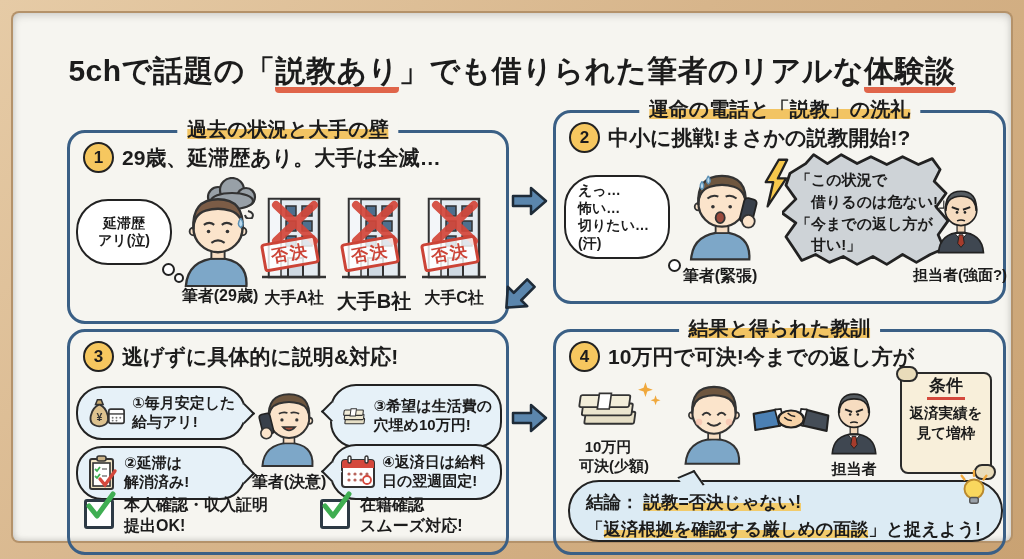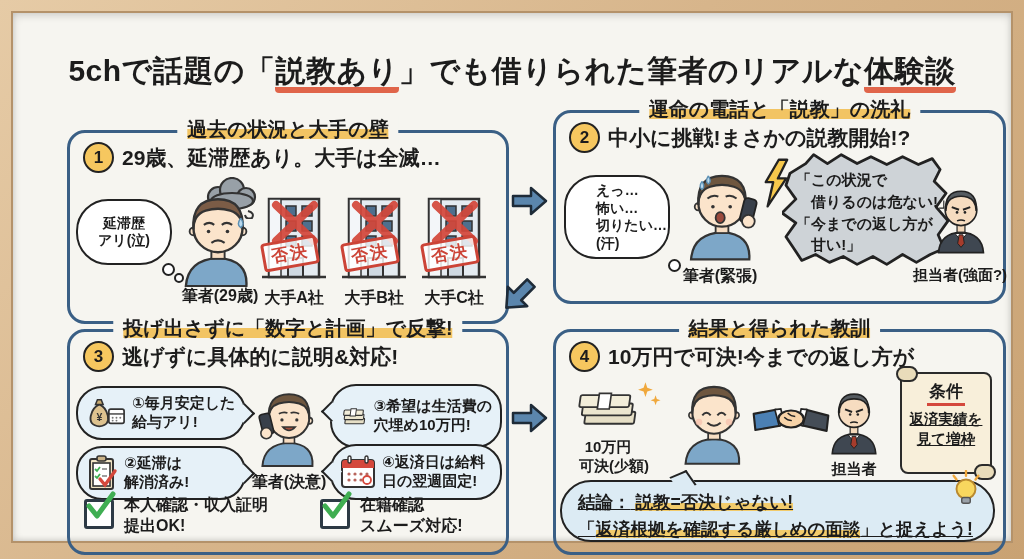--- a/index.html
+++ b/index.html
@@ -1,21 +1,21 @@
 <!DOCTYPE html>
 <html lang="ja"><head>
 <meta charset="utf-8">
 <style>
   html,body{margin:0;padding:0;}
   body{width:1024px;height:559px;overflow:hidden;
        font-family:"Liberation Sans","DejaVu Sans",sans-serif;color:#1c1c1c;}
   .frame{position:relative;width:1024px;height:559px;
          background:linear-gradient(135deg,#e6cba6 0%,#d7b58b 45%,#c9a273 100%);}
   .board{position:absolute;left:13px;top:13px;width:998px;height:528px;
-         background:#f6f5f0;border-radius:0;
+         background:#f6f5f0;border-radius:6px;
          box-shadow:0 0 0 2px #b4926a, inset 0 2px 8px rgba(0,0,0,.18), inset 0 -2px 5px rgba(0,0,0,.08);}
   
   .main-title{position:absolute;top:18px;left:0;width:100%;text-align:center;
               font-size:30px;font-weight:800;letter-spacing:.5px;white-space:nowrap;}
   .main-title .u{border-bottom:6px solid #e0654a;border-radius:4px;padding-bottom:0px;}
   
   .panel{position:absolute;border:3.5px solid #3a5f85;border-radius:18px;background:transparent;}
   .p1{left:54px;top:97px;width:436px;height:188px;margin-top:20px;}
   .p2{left:540px;top:97px;width:447px;height:188px;}
   .p3{left:54px;top:316px;width:436px;height:220px;}
@@ -52,21 +52,21 @@
   
   .speech-txt{position:absolute;font-size:15px;font-weight:800;line-height:1.45;white-space:nowrap;}
   
   .check-item{position:absolute;display:flex;gap:10px;align-items:flex-start;}
   .checkbox{position:relative;width:24px;height:24px;border:3px solid #2d3a45;border-radius:3px;
             background:#fff;flex:0 0 auto;margin-top:4px;}
   .checkbox svg{position:absolute;left:-2px;top:-12px;}
   .check-txt{font-size:16px;font-weight:800;line-height:1.3;white-space:nowrap;}
   
   .scroll{position:absolute;background:#f8efda;border:2.5px solid #2b2b2b;border-radius:8px;
-          text-align:center;box-sizing:border-box;padding-top:6px;text-decoration:underline;}
+          text-align:center;box-sizing:border-box;}
   .scroll:before,.scroll:after{content:"";position:absolute;width:18px;height:12px;background:#e9dcba;
           border:2.5px solid #2b2b2b;border-radius:8px;}
   .scroll:before{top:-8px;left:-6px;}
   .scroll:after{bottom:-8px;right:-6px;}
   .scroll-title{display:inline-block;font-size:17px;font-weight:800;border-bottom:3px solid #d4483c;
                 padding:0 2px;margin-bottom:4px;}
   .scroll-line{font-size:14.5px;font-weight:800;line-height:1.35;}
   
   .conclusion{position:absolute;background:#dcebf4;border:2.5px solid #222;border-radius:32px;
               box-sizing:border-box;padding:7px 16px 0 16px;}
@@ -158,21 +158,21 @@
               <rect x="46" y="26" width="10" height="10"></rect>
           <rect x="30" y="41" width="10" height="10"></rect>
               <rect x="46" y="41" width="10" height="10"></rect>
         </g>
         <rect x="32" y="63" width="15" height="19" fill="#cfd9e2" stroke="#333" stroke-width="2"></rect>
         <line x1="6" y1="82" x2="70" y2="82" stroke="#333" stroke-width="2.5"></line>
         <path d="M20,10 L58,46 M58,10 L20,46" stroke="#d4473a" stroke-width="8" stroke-linecap="round" opacity=".92"></path>
       </svg>
       <div class="stamp">否決</div>
     </div>
-    <div class="cap" style="left:304px;top:155px;font-size:16px;">大手B社</div>
+    <div class="cap" style="left:304px;top:155px;font-size:20px;">大手B社</div>
 
     <div class="bldg" style="left:346px;top:62px;">
       <svg width="76" height="90" viewBox="0 0 76 90">
         <rect x="13" y="4" width="50" height="78" fill="#e4ebf1" stroke="#333" stroke-width="2.5"></rect>
         <rect x="13" y="4" width="12" height="78" fill="#f3f6f9" stroke="#333" stroke-width="1.5"></rect>
         <g fill="#4e6f8e" stroke="#333" stroke-width="1.5">
           <rect x="30" y="11" width="10" height="10"></rect>
               <rect x="46" y="11" width="10" height="10"></rect>
           <rect x="30" y="26" width="10" height="10"></rect>
               <rect x="46" y="26" width="10" height="10"></rect>
@@ -188,21 +188,21 @@
     <div class="cap" style="left:384px;top:155px;font-size:16px;">大手C社</div>
   </section>
 
   <section class="panel p2">
     <div class="panel-header"><span class="hl">運命の電話と「説教」の洗礼</span></div>
     <div class="headline">
       <span class="num">2</span>
       <span>中小に挑戦!まさかの説教開始!?</span>
     </div>
 
-    <div class="cloud" style="left:8px;top:62px;width:106px;height:84px;align-items:flex-start;padding-left:30px;box-sizing:border-box;text-align:left;">
+    <div class="cloud" style="left:8px;top:62px;width:106px;height:84px;align-items:flex-start;padding-left:12px;box-sizing:border-box;text-align:left;">
       <span>えっ…</span>
       <span>怖い…</span>
       <span>切りたい…(汗)</span>
     </div>
     <div class="puff" style="left:112px;top:146px;width:9px;height:9px;"></div>
 
     <svg class="abs" style="left:116px;top:52px;" width="100" height="98" viewBox="0 0 110 100">
       <path d="M21,100 Q23,72 55,70 Q87,72 85,100 Z" fill="#7da7c8" stroke="#333" stroke-width="2.5"></path>
       <rect x="48" y="58" width="14" height="13" fill="#f7ddc2" stroke="#333" stroke-width="2"></rect>
       <circle cx="29" cy="42" r="4" fill="#fbe4cb" stroke="#333" stroke-width="2"></circle>
@@ -244,21 +244,20 @@
       <path d="M36,36 L47,40" stroke="#222" stroke-width="3"></path>
       <path d="M64,36 L53,40" stroke="#222" stroke-width="3"></path>
       <circle cx="44" cy="44" r="2" fill="#222"></circle>
           <circle cx="56" cy="44" r="2" fill="#222"></circle>
       <path d="M44,57 q6,-3 12,0" fill="none" stroke="#222" stroke-width="2.2"></path>
     </svg>
     <div class="cap" style="left:404px;top:153px;font-size:15px;">担当者(強面?)</div>
   </section>
 
   <section class="panel p3">
-    <div class="panel-header"><span class="hl">投げ出さずに「数字と計画」で反撃!</span></div>
     <div class="headline">
       <span class="num">3</span>
       <span>逃げずに具体的に説明&amp;対応!</span>
     </div>
 
     <div class="sb" style="left:6px;top:54px;width:170px;height:54px;">
       <svg width="40" height="34" viewBox="0 0 42 34">
         <path d="M14,8 Q7,11 5,20 Q3,30 14,31 Q25,30 23,20 Q21,11 14,8 Z" fill="#ddc28f" stroke="#333" stroke-width="2"></path>
         <path d="M10,8 L18,8 L16,3 L12,3 Z" fill="#c9ab72" stroke="#333" stroke-width="1.6"></path>
         <text x="14" y="25" font-size="11" font-weight="bold" text-anchor="middle" fill="#333">¥</text>
@@ -435,21 +434,21 @@
       <path d="M44,57 q6,-3 12,0" fill="none" stroke="#222" stroke-width="2.2"></path>
     </svg>
     <div class="cap" style="left:298px;top:128px;">担当者</div>
 
     <div class="scroll" style="left:344px;top:40px;width:92px;height:102px;">
       <div><span class="scroll-title">条件</span></div>
       <div class="scroll-line">返済実績を</div>
       <div class="scroll-line">見て増枠</div>
     </div>
 
-    <div class="conclusion" style="left:4px;top:148px;width:435px;height:62px;text-decoration:underline;">
+    <div class="conclusion" style="left:12px;top:148px;width:435px;height:62px;">
       <div class="ctail"></div>
       <div class="l"><span>結論：</span> <span class="chl">説教=否決じゃない!</span></div>
       <div class="l"><span>「</span><span class="chl">返済根拠を確認する厳しめの面談</span><span>」と捉えよう!</span></div>
       <svg class="bulb" width="38" height="38" viewBox="0 0 40 40">
         <g stroke="#f0a83c" stroke-width="2.5" stroke-linecap="round">
           <line x1="20" y1="1" x2="20" y2="6"></line>
               <line x1="7" y1="6" x2="10" y2="10"></line>
               <line x1="33" y1="6" x2="30" y2="10"></line>
         </g>
         <circle cx="20" cy="20" r="10" fill="#f9d75e" stroke="#b9892f" stroke-width="2"></circle>

